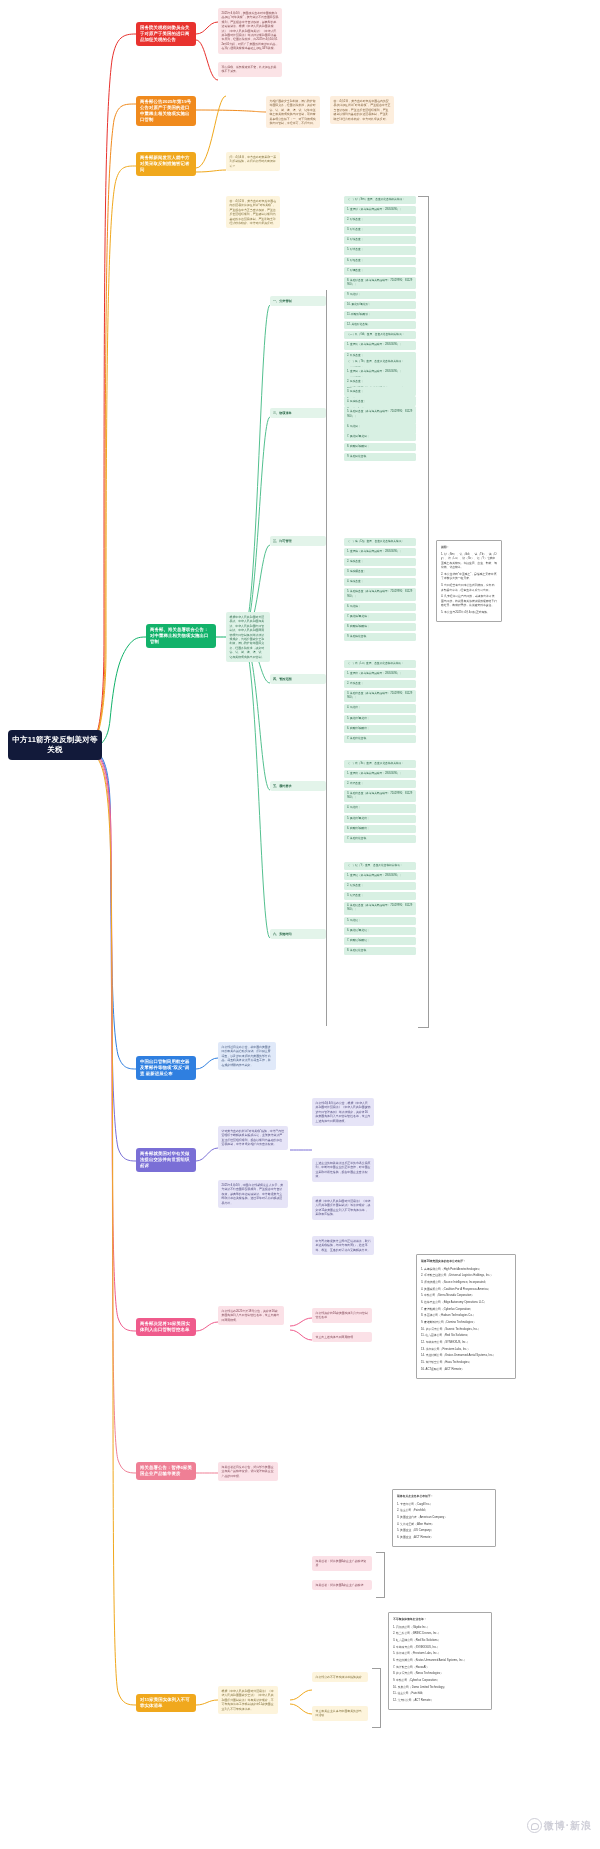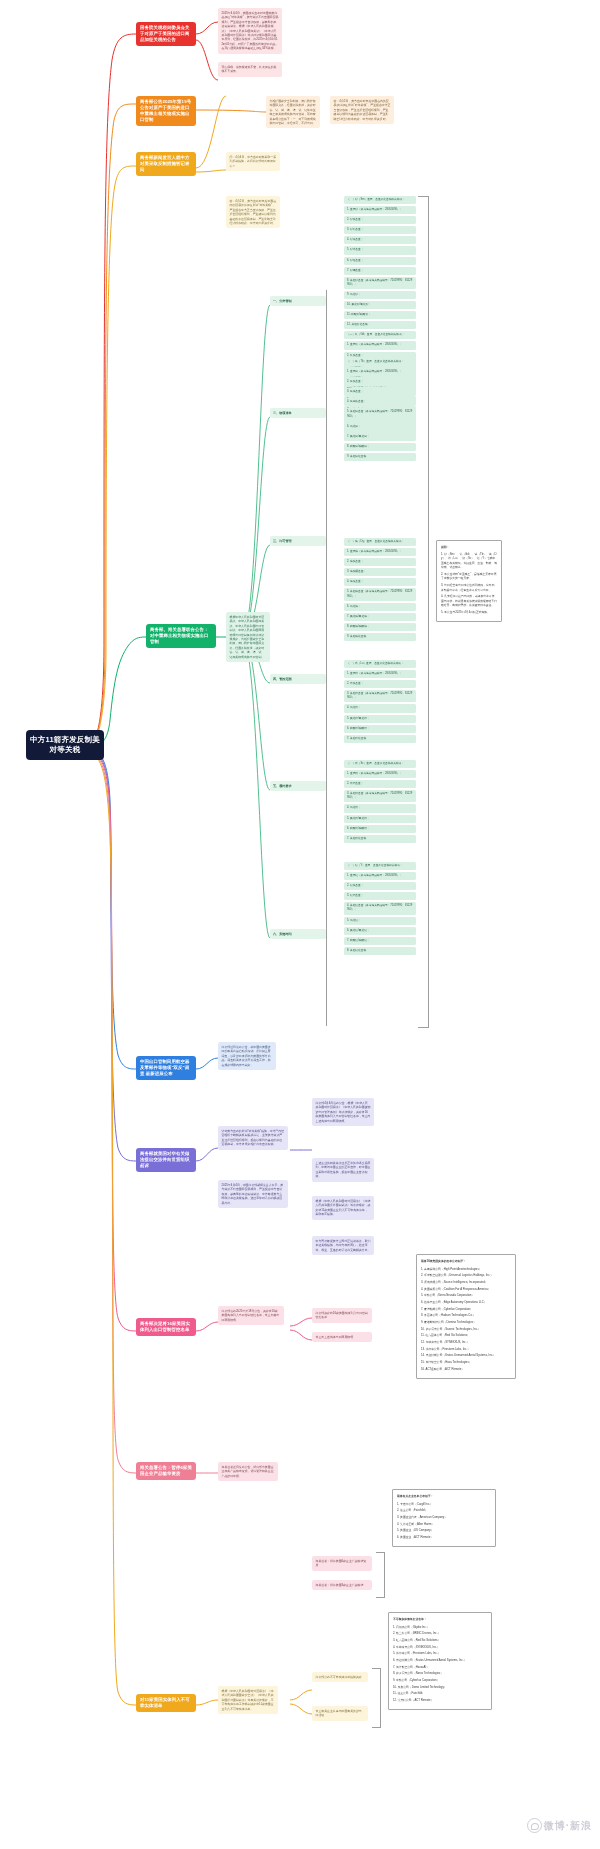--- a/index.html
+++ b/index.html
@@ -113,21 +113,21 @@
 
       <path d="M242 637 C258 637 260 305 270 305" stroke="#53c08f"></path>
       <path d="M242 637 C258 637 260 417 270 417" stroke="#53c08f"></path>
       <path d="M242 637 C258 637 260 545 270 545" stroke="#53c08f"></path>
       <path d="M242 637 C258 637 260 683 270 683" stroke="#53c08f"></path>
       <path d="M242 637 C258 637 260 790 270 790" stroke="#53c08f"></path>
       <path d="M242 637 C258 637 260 938 270 938" stroke="#53c08f"></path>
     </g>
   </svg>
 
-  <div class="node root" style="left:26px;top:730px;width:78px;">中方11箭齐发反制美对等关税</div>
+  <div class="node root" style="left:8px;top:730px;width:94px;">中方11箭齐发反制美对等关税</div>
 
   <div class="node topic t-red" style="left:136px;top:22px;width:60px;">国务院关税税则委员会关于对原产于美国的进口商品加征关税的公告</div>
   <div class="node card c-pink" style="left:218px;top:8px;width:64px;">2025年4月4日，美国政府宣布对中国输美商品加征"对等关税"，美方做法不符合国际贸易规则，严重损害中方合法权益，是典型的单边霸凌做法。根据《中华人民共和国关税法》《中华人民共和国海关法》《中华人民共和国对外贸易法》等法律法规和国际法基本原则，经国务院批准，自2025年4月10日12时01分起，对原产于美国的所有进口商品，在现行适用关税税率基础上加征34%关税。</div>
   <div class="node card c-pink" style="left:218px;top:62px;width:64px;">现行保税、减免税政策不变，此次加征的关税不予减免。</div>
 
   <div class="node topic t-orange" style="left:136px;top:96px;width:60px;">商务部公告2025年第19号 公告对原产于美国的进口中重稀土相关物项实施出口管制</div>
   <div class="node card c-peach" style="left:266px;top:96px;width:54px;">为维护国家安全和利益，履行防扩散等国际义务，经国务院批准，决定对钐、钆、铽、镝、镥、钪、钇等中重稀土相关物项实施出口管制，现将有关事项公告如下：一、对下列物项实施出口管制，未经许可，不得出口。</div>
   <div class="node card c-peach" style="left:330px;top:96px;width:64px;">答：4月2日，美方宣布对包括中国在内的贸易伙伴加征所谓"对等关税"，严重损害中方正当合法权益，严重违反世贸组织规则，严重破坏以规则为基础的多边贸易体制，严重影响全球经济秩序稳定。中方对此坚决反对。</div>
 
   <div class="node topic t-amber" style="left:136px;top:152px;width:60px;">商务部新闻发言人就中方对美采取反制措施答记者问</div>

